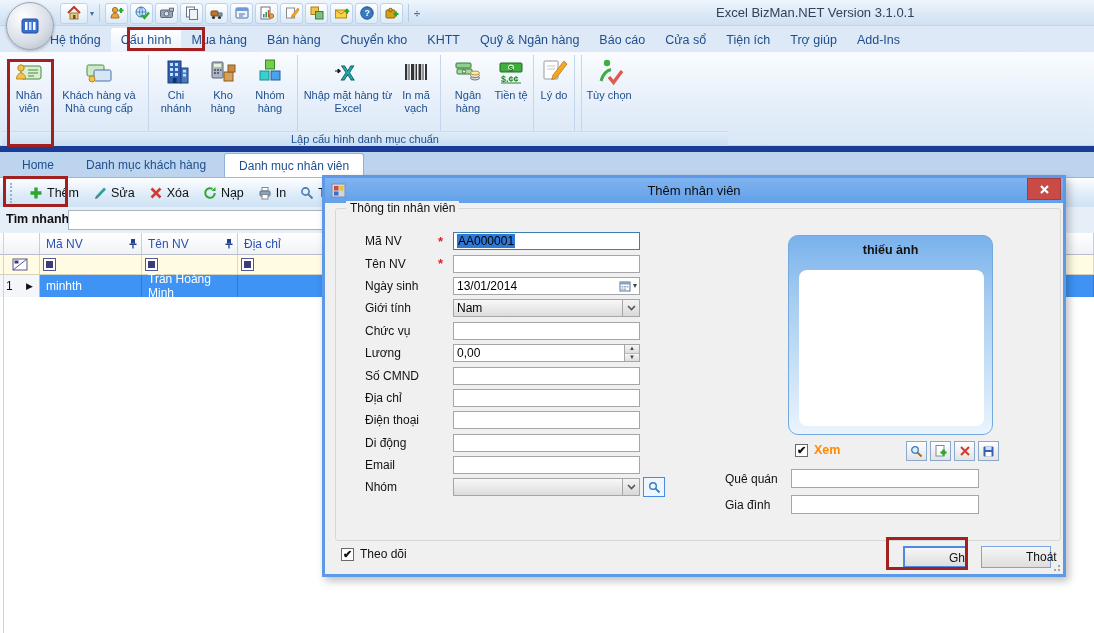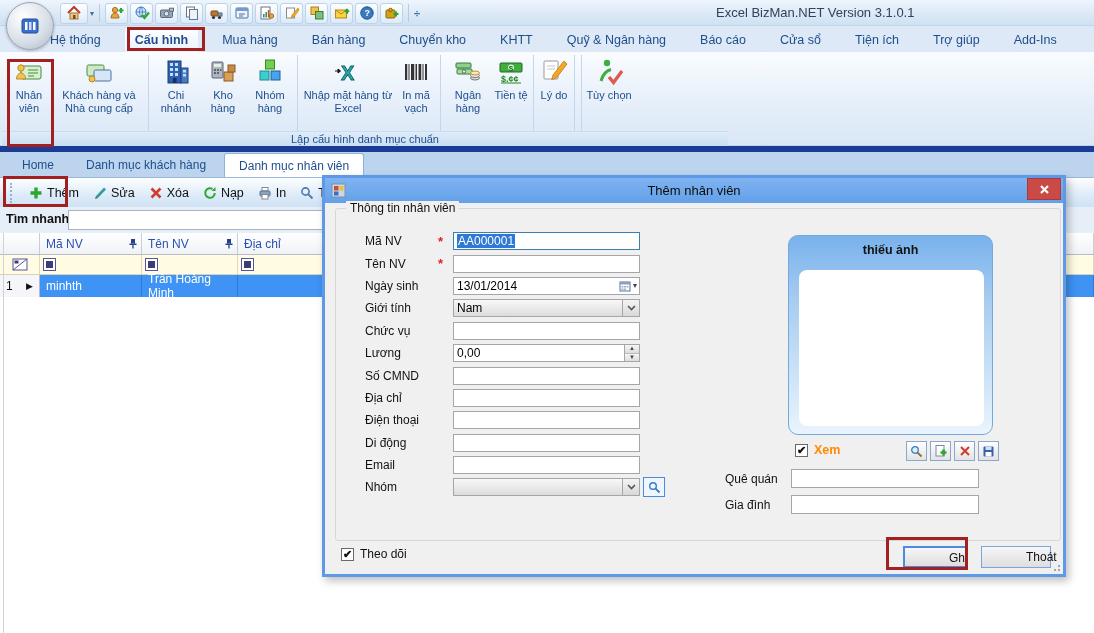--- a/index.html
+++ b/index.html
@@ -14,23 +14,23 @@
     background:radial-gradient(circle at 35% 30%, #ffffff, #d6dde6 60%, #aab4c2);
     border:1px solid #9aa6b5; box-shadow:0 1px 3px rgba(0,0,0,.25); z-index:30;
     display:flex; align-items:center; justify-content:center; }
   .qat { position:absolute; left:60px; top:2px; height:22px; display:flex; align-items:center; gap:2px; }
   .qat-btn { width:23px; height:21px; border:1px solid #bed2e8; border-radius:3px;
     background:linear-gradient(#feffff,#dcebf9); display:flex; align-items:center; justify-content:center; }
   .qat-sep { width:1px; height:18px; background:#b7cce4; margin:0 3px; }
 
   
   .menubar { position:absolute; left:0; top:26px; width:100%; height:26px; background:#dde9f7;
-    display:flex; align-items:flex-end; padding-left:40px; gap:14px; }
+    display:flex; align-items:flex-end; padding-left:40px; }
   .menu-item { height:24px; line-height:24px; padding:0 10px; font-size:12.5px; color:#1e4e8c; white-space:nowrap; }
-  .menu-item.active { background:linear-gradient(#ffffff,#eaf2fb); border-radius:3px 3px 0 0;font-weight:bold; }
+  .menu-item.active { background:linear-gradient(#ffffff,#eaf2fb); border-radius:3px 3px 0 0; }
 
   
   .ribbon { position:absolute; left:0; top:52px; width:100%; height:94px;
     background:linear-gradient(#fafcff,#e6effa 55%,#d9e7f6); border-bottom:1px solid #c2d5ea; }
   .ribbon-btns { position:absolute; left:6px; top:3px; display:flex; align-items:flex-start; gap:2px; }
   .rb { display:flex; flex-direction:column; align-items:center; padding-top:2px; height:76px; }
   .rb svg { flex:0 0 auto; }
   .rb-label { margin-top:2px; font-size:11px; line-height:1.15; color:#1e4e8c; text-align:center; }
   .rsep { width:1px; height:84px; background:#c3d6ea; margin:0 2px; align-self:flex-start; }
   .ribbon-strip { position:absolute; left:2px; top:79px; width:726px; height:15px;
@@ -92,21 +92,21 @@
   .groupbox { position:absolute; left:10px; top:30px; width:726px; height:333px;
     border:1px solid #d7d7d7; border-radius:3px; }
   .gb-legend { position:absolute; left:10px; top:-8px; background:#f0f0f0; padding:0 4px; font-size:12px; color:#111; }
   .fields { position:absolute; left:40px; top:52px; width:350px; }
   .frow { display:flex; align-items:center; height:22.4px; }
   .frow .flabel { width:73px; font-size:12px; color:#111; flex:0 0 auto; }
   .frow .fstar { width:15px; color:#d22; font-weight:bold; font-size:13px; flex:0 0 auto; }
   .fctl { width:187px; height:18px; border:1px solid #a6a6aa; background:#fff; font-size:12px;
     padding:0 3px; display:flex; align-items:center; position:relative; flex:0 0 auto; }
   input.fctl { display:inline-block; }
-  .selhl { background:#2e78d6; color:#ffffff; padding:0 1px; }
+  .selhl { background:#2e78d6; color:#000000; padding:0 1px; }
   .focused { border-color:#3c7fb1; }
   .ctl-right { position:absolute; right:0; top:0; height:16px; display:flex; align-items:center; }
   .combo { background:linear-gradient(#f8f8f8,#dcdcdc); }
   .combo-arrow { width:17px; height:16px; border-left:1px solid #a6a6aa;
     background:linear-gradient(#f4f4f4,#d8d8d8); display:flex; align-items:center; justify-content:center; }
   .spinner { width:15px; height:16px; border-left:1px solid #a6a6aa; display:flex; flex-direction:column; }
   .spin-b { flex:1; font-size:6px; line-height:7px; text-align:center; color:#444;
     background:linear-gradient(#f6f6f6,#dcdcdc); border-bottom:1px solid #bbb; }
   .spin-b:last-child { border-bottom:none; }
   .mini-btn { width:21px; height:20px; border:1px solid #8aa8cc; background:linear-gradient(#ffffff,#e3e3e3);

